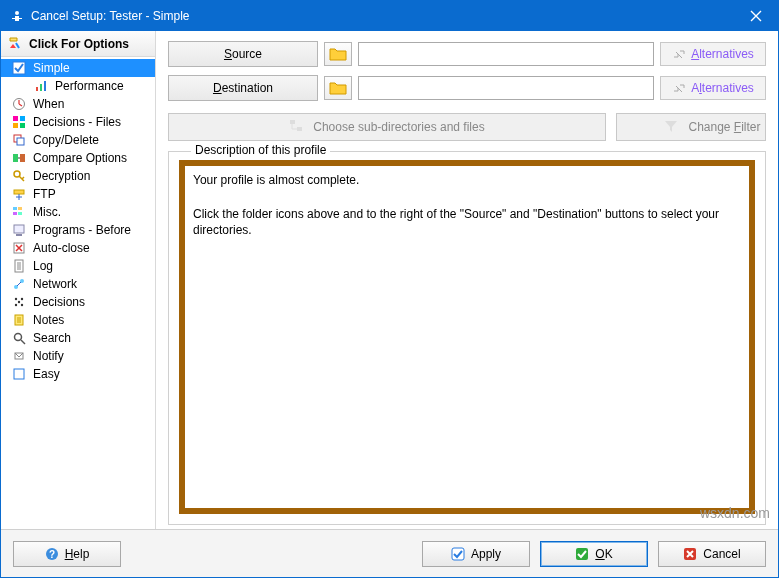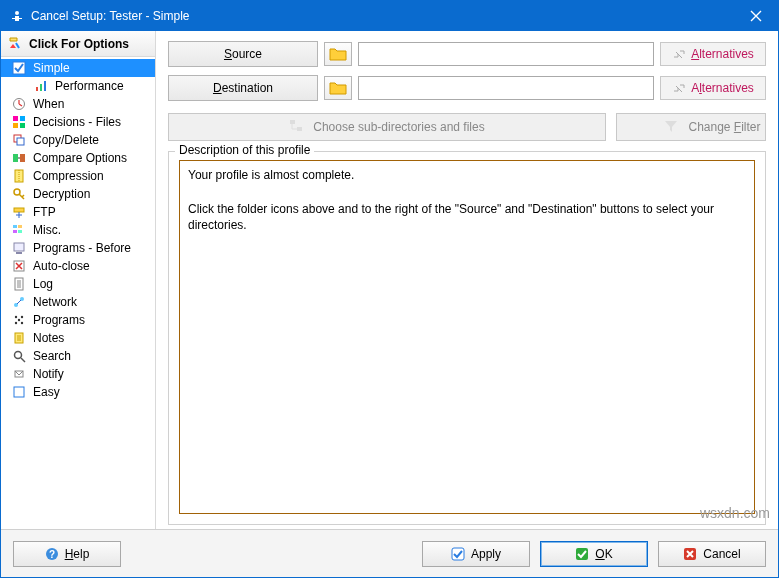--- a/index.html
+++ b/index.html
@@ -90,41 +90,41 @@
       display:flex;align-items:center;justify-content:center;
       cursor:pointer;
     }
     .path-input {
       flex: 1; height: 24px; border:1px solid #aaa; padding: 2px 6px;
       font-family:inherit; font-size:12px; background:#fff;
     }
     .alt-btn {
       width: 106px; height:24px;
       border:1px solid #c8c8c8; background:#f3f3f3;
-      color:#be185d; display:flex;align-items:center;justify-content:center;gap:5px;
+      color:#8b5cf6; display:flex;align-items:center;justify-content:center;gap:5px;
       font-size:12px; cursor:default;
     }
     .row2 { display:flex; gap:10px; margin-top:4px; margin-bottom:10px; }
     .wide-btn {
       flex: 1; height:28px;
       border:1px solid #c8c8c8; background:#f0f0f0;color:#888;
       display:flex;align-items:center;justify-content:center;gap:8px;
       font-size:12px; cursor:default;
     }
     .wide-btn .btn-icon { width:16px;height:16px;opacity:0.5; }
     .filter-btn { width: 150px; flex: 0 0 auto; padding-left: 43px; }
     .fieldset {
       flex:1; border:1px solid #d0d0d0; padding: 8px 10px 10px;
       font-size:12px; position:relative; min-height:0; display:flex;flex-direction:column;
     }
     .fieldset .legend {
-      position:absolute; top:-9px; left:6px; background:#fff; padding:0 4px;
+      position:absolute; top:-9px; left:22px; background:#fff; padding:0 4px;
     }
     .desc-box {
-      flex:1; border:1px solid #a16207; background:#fff; padding:6px 8px;
+      flex:1; border:6px solid #a16207; background:#fff; padding:6px 8px;
       overflow:auto; font-size:12px; line-height:1.4;
     }
 
     
     .footer {
       height: 48px; border-top:1px solid #d0d0d0;
       display:flex; align-items:center; padding: 0 12px; gap:10px;
       background:#f4f4f4;
     }
     .footer .spacer { flex:1; }
@@ -231,29 +231,20 @@
               <rect x="1" y="3" width="5" height="8" fill="#3c6"></rect>
               <rect x="8" y="3" width="5" height="8" fill="#c63"></rect>
               <path d="M6 7 L8 7" stroke="#333"></path>
             </svg>
           </span>
           <span>Compare Options</span>
         </div>
         <div class="nav-item">
           <span class="nav-icon">
             <svg width="14" height="14" viewBox="0 0 14 14">
-              <rect x="3" y="1" width="8" height="12" fill="#ffeb7a" stroke="#caa200"></rect>
-              <path d="M7 1 L7 13" stroke="#caa200" stroke-dasharray="1 1"></path>
-            </svg>
-          </span>
-          <span>Compression</span>
-        </div>
-        <div class="nav-item">
-          <span class="nav-icon">
-            <svg width="14" height="14" viewBox="0 0 14 14">
               <circle cx="5" cy="5" r="3" fill="none" stroke="#c90" stroke-width="1.5"></circle>
               <path d="M7 7 L12 12 M10 10 L12 8" stroke="#c90" stroke-width="1.5"></path>
             </svg>
           </span>
           <span>Decryption</span>
         </div>
         <div class="nav-item">
           <span class="nav-icon">
             <svg width="14" height="14" viewBox="0 0 14 14">
               <rect x="2" y="3" width="10" height="4" fill="#ffd24a" stroke="#caa200"></rect>
@@ -313,21 +304,21 @@
         <div class="nav-item">
           <span class="nav-icon">
             <svg width="14" height="14" viewBox="0 0 14 14">
               <circle cx="4" cy="4" r="1.2" fill="#333"></circle>
               <circle cx="10" cy="4" r="1.2" fill="#333"></circle>
               <circle cx="4" cy="10" r="1.2" fill="#333"></circle>
               <circle cx="10" cy="10" r="1.2" fill="#333"></circle>
               <circle cx="7" cy="7" r="1.2" fill="#333"></circle>
             </svg>
           </span>
-          <span>Programs</span>
+          <span>Decisions</span>
         </div>
         <div class="nav-item">
           <span class="nav-icon">
             <svg width="14" height="14" viewBox="0 0 14 14">
               <rect x="3" y="2" width="8" height="10" fill="#ffe97a" stroke="#caa200"></rect>
               <path d="M5 5 h4 M5 7 h4 M5 9 h4" stroke="#caa200"></path>
             </svg>
           </span>
           <span>Notes</span>
         </div>

